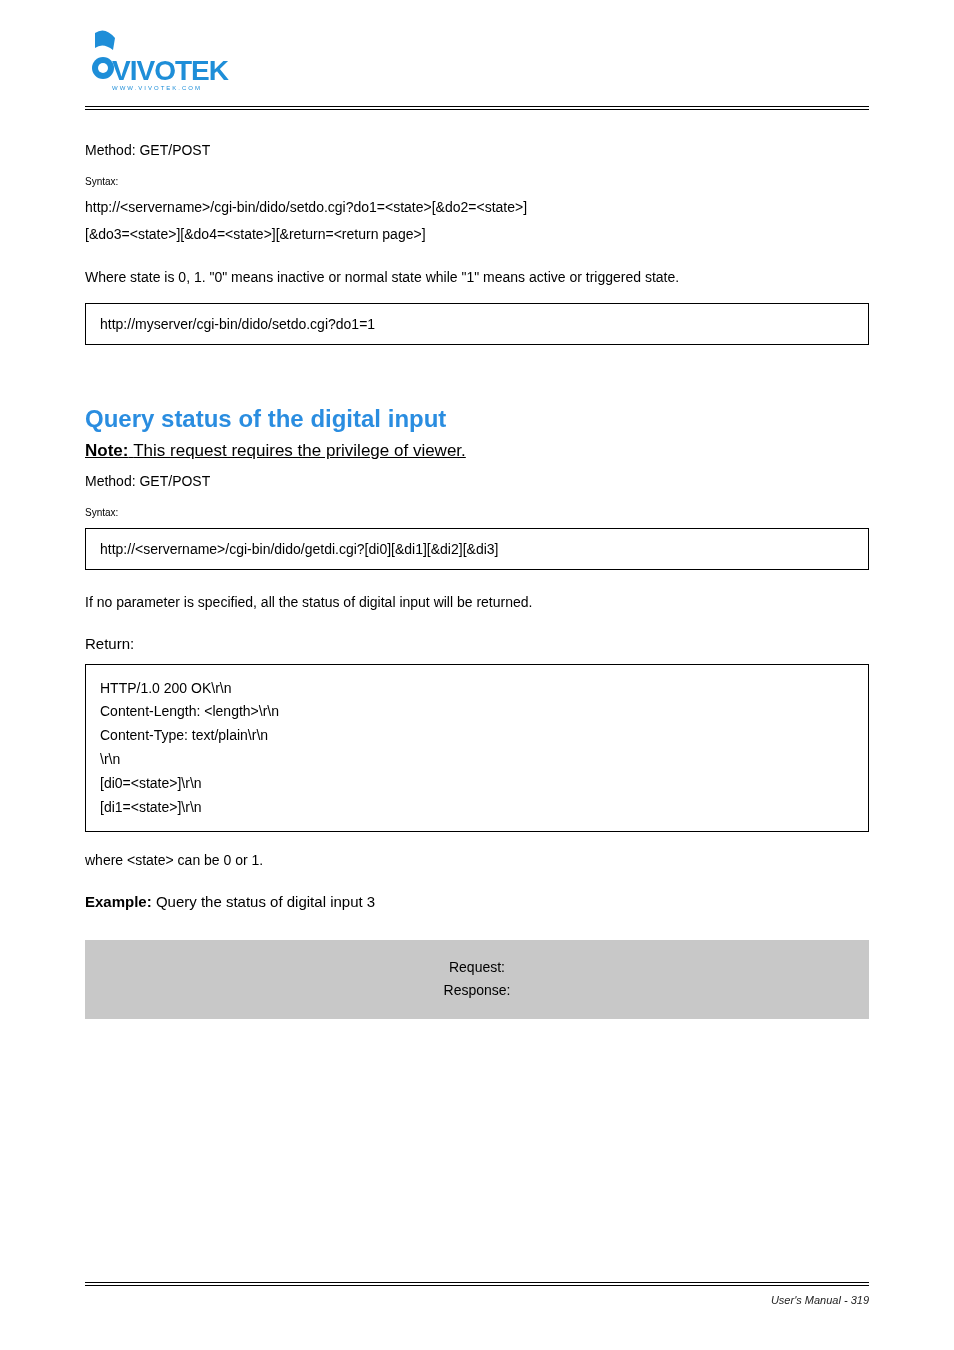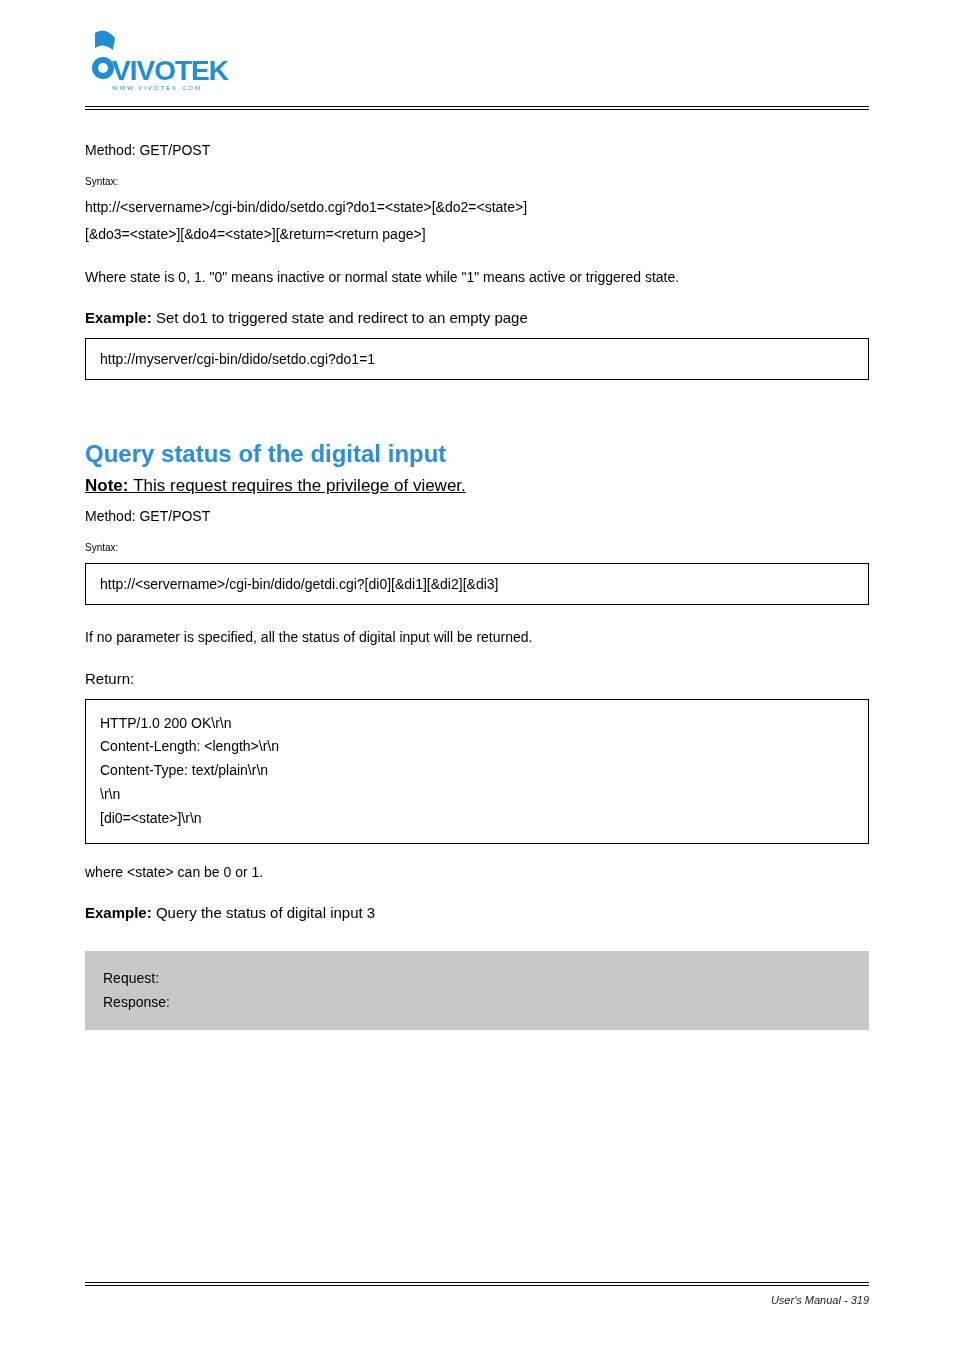--- a/index.html
+++ b/index.html
@@ -33,20 +33,21 @@
       height: 4px;
       margin-top: 2px;
     }
     .section-block {
       margin-top: 32px;
     }
     .gray-box {
       background: #c8c8c8;
       padding: 16px 18px;
       margin-top: 30px;
+      text-align: center;
     }
     .method-line {
       font-size: 14px;
       margin-bottom: 4px;
     }
     .syntax-label {
       font-size: 10px;
       margin-top: 18px;
       margin-bottom: 10px;
     }
@@ -130,23 +131,20 @@
   <hr class="double-hr">
 
   <div class="section-block">
     <div class="method-line">Method: GET/POST</div>
     <div class="syntax-label">Syntax:</div>
     <div class="syntax-text">http://&lt;servername&gt;/cgi-bin/dido/setdo.cgi?do1=&lt;state&gt;[&amp;do2=&lt;state&gt;]</div>
     <div class="syntax-text">[&amp;do3=&lt;state&gt;][&amp;do4=&lt;state&gt;][&amp;return=&lt;return page&gt;]</div>
 
     <div class="note-text" style="margin-top:22px;">Where state is 0, 1. "0" means inactive or normal state while "1" means active or triggered state.</div>
 
-    <div class="example-label">
-      <b>Example:</b>  <span>Set do1 to triggered state and redirect to an empty page</span>
-    </div>
 
     <div class="code-box">
       <span>http://myserver/cgi-bin/dido/setdo.cgi?do1=1</span>
     </div>
   </div>
 
   <div class="section-block" style="margin-top:60px;">
     <div class="heading-cap">Query status of the digital input</div>
     <div class="heading-note">
       <span>Note:</span> <span style="font-weight:normal;">This request requires the privilege of viewer.</span>
@@ -161,20 +159,21 @@
     <div class="note-text" style="margin-top:22px;">If no parameter is specified, all the status of digital input will be returned.</div>
 
     <div class="return-label">Return:</div>
 
     <div class="code-box-return">
       <div>HTTP/1.0 200 OK\r\n</div>
       <div>Content-Length: &lt;length&gt;\r\n</div>
       <div>Content-Type: text/plain\r\n</div>
       <div>\r\n</div>
       <div>[di0=&lt;state&gt;]\r\n</div>
+      <div>[di1=&lt;state&gt;]\r\n</div>
     </div>
 
     <div class="note-text" style="margin-top:18px;">where &lt;state&gt; can be 0 or 1.</div>
 
     <div class="example-label">
       <b>Example:</b>  <span>Query the status of digital input 3</span>
     </div>
 
     <div class="gray-box">
       <div style="font-size:14px;line-height:1.7;">

